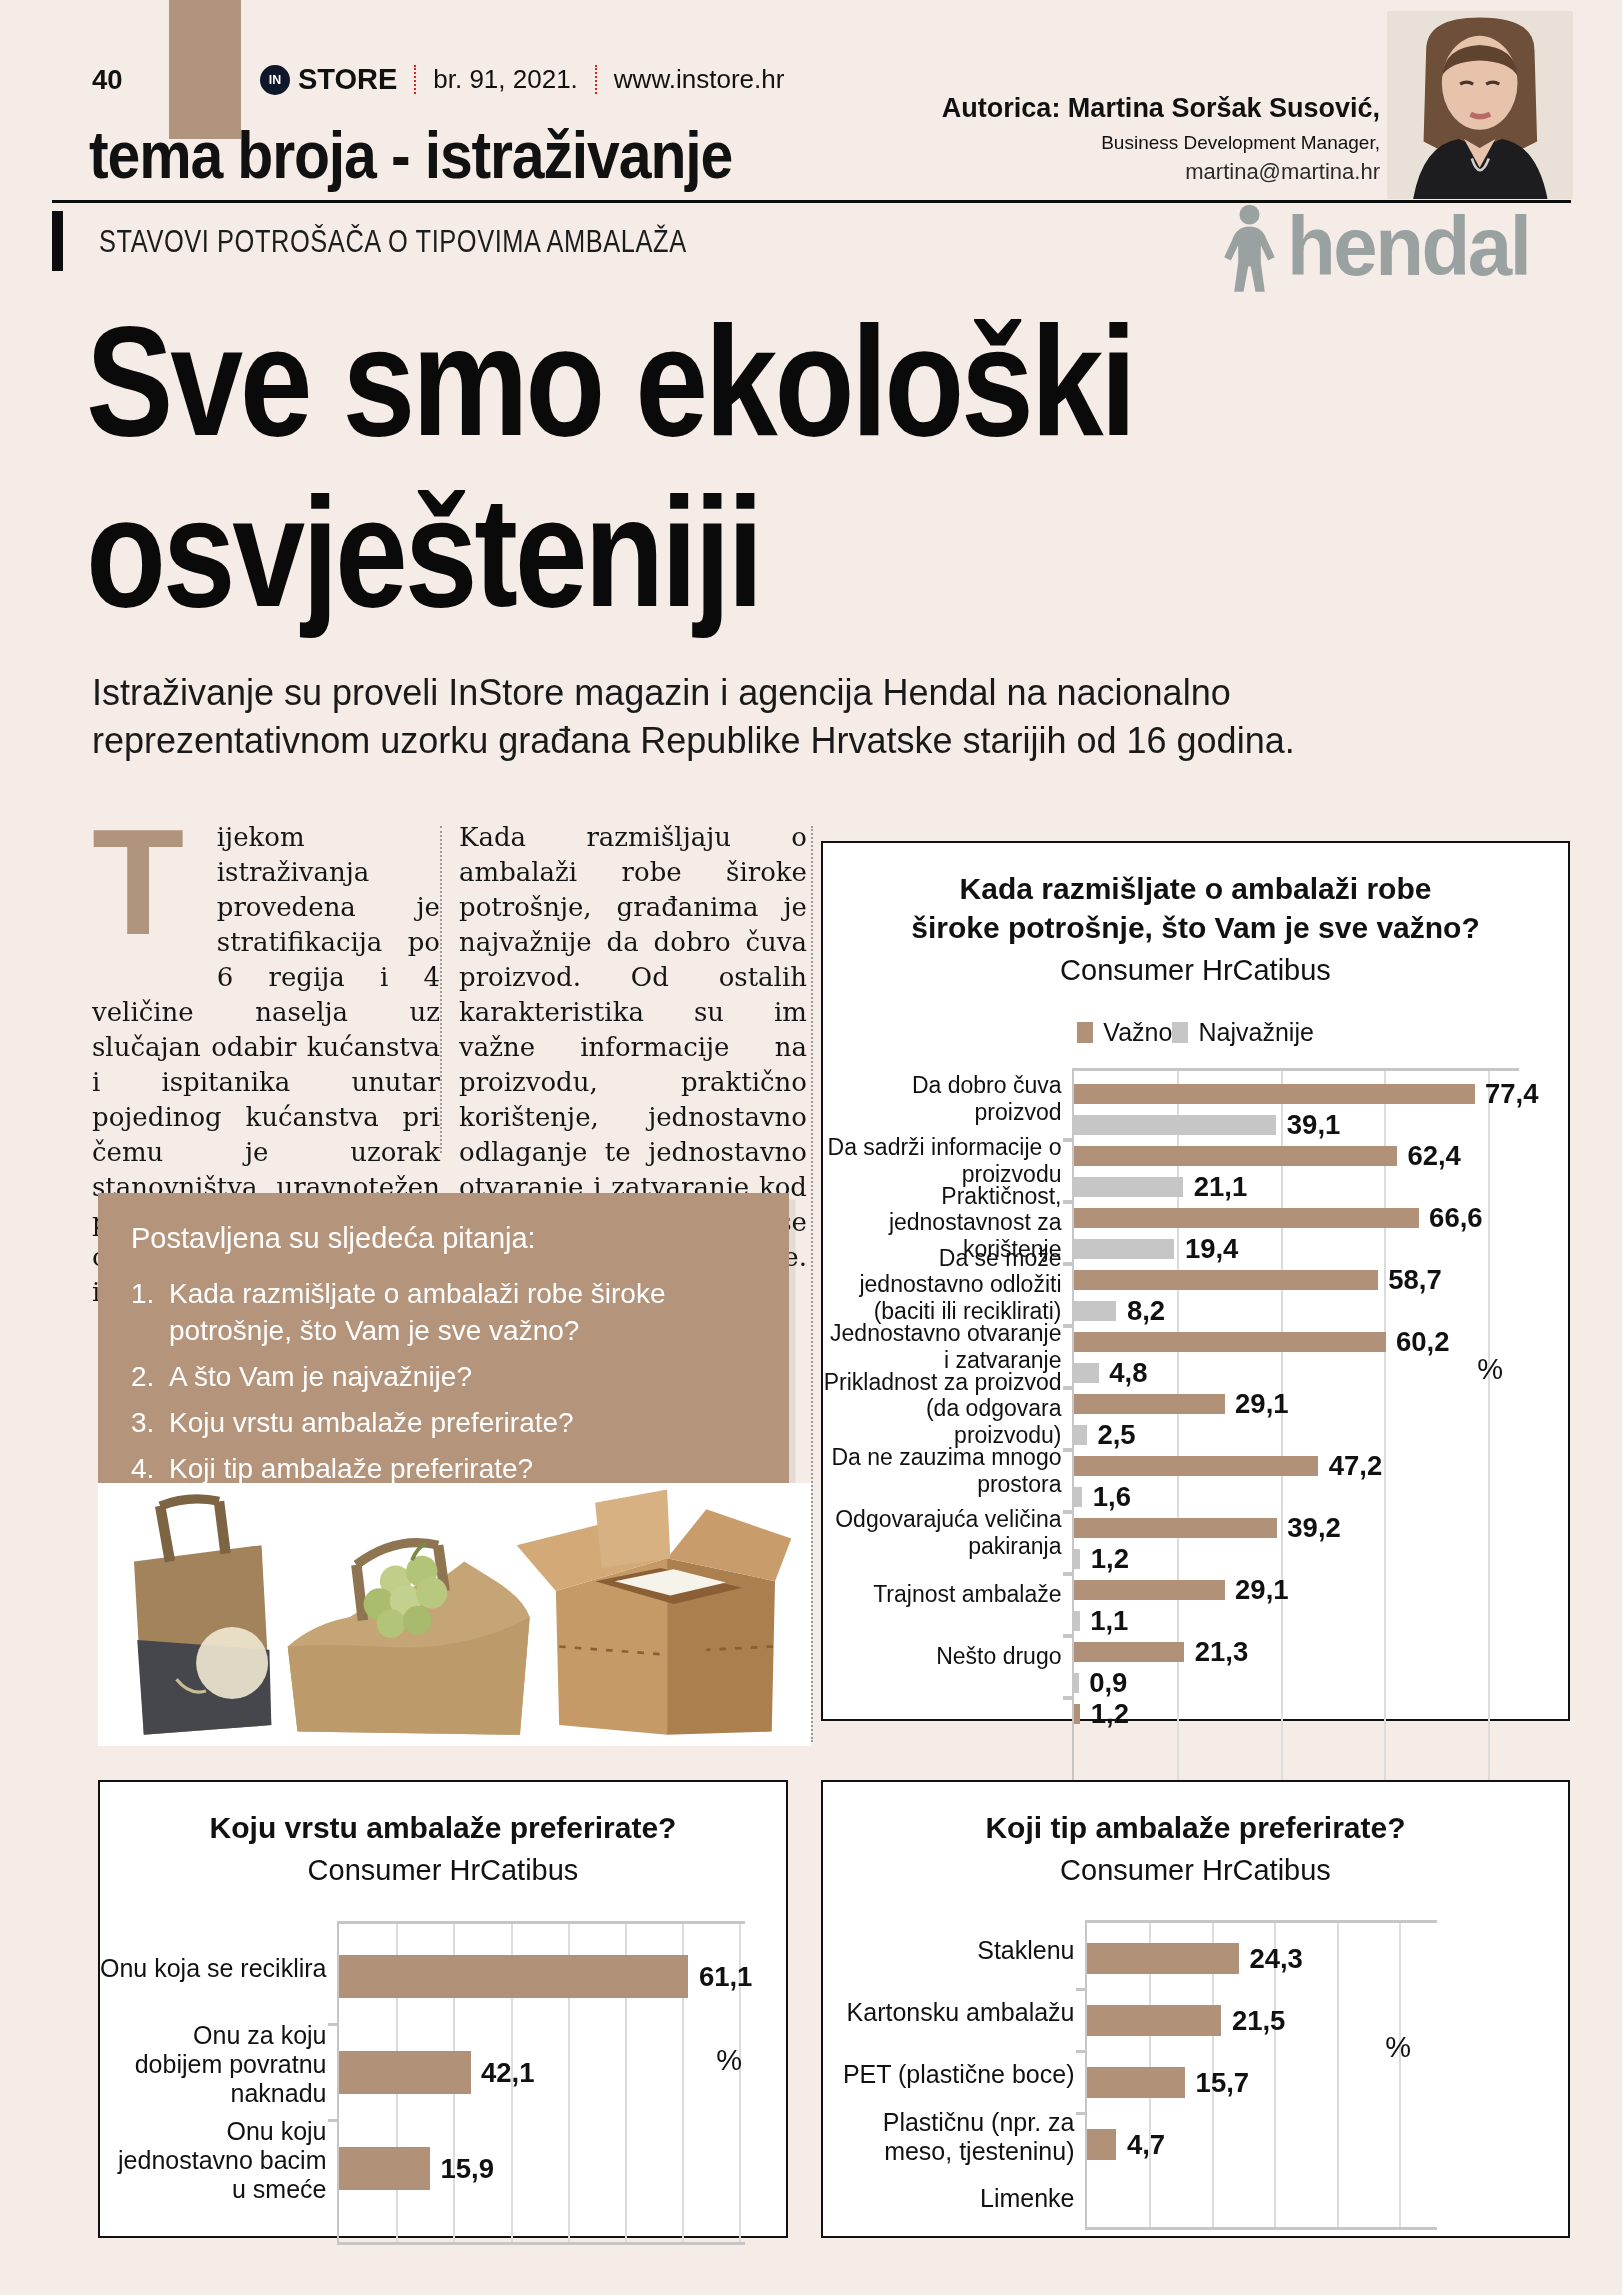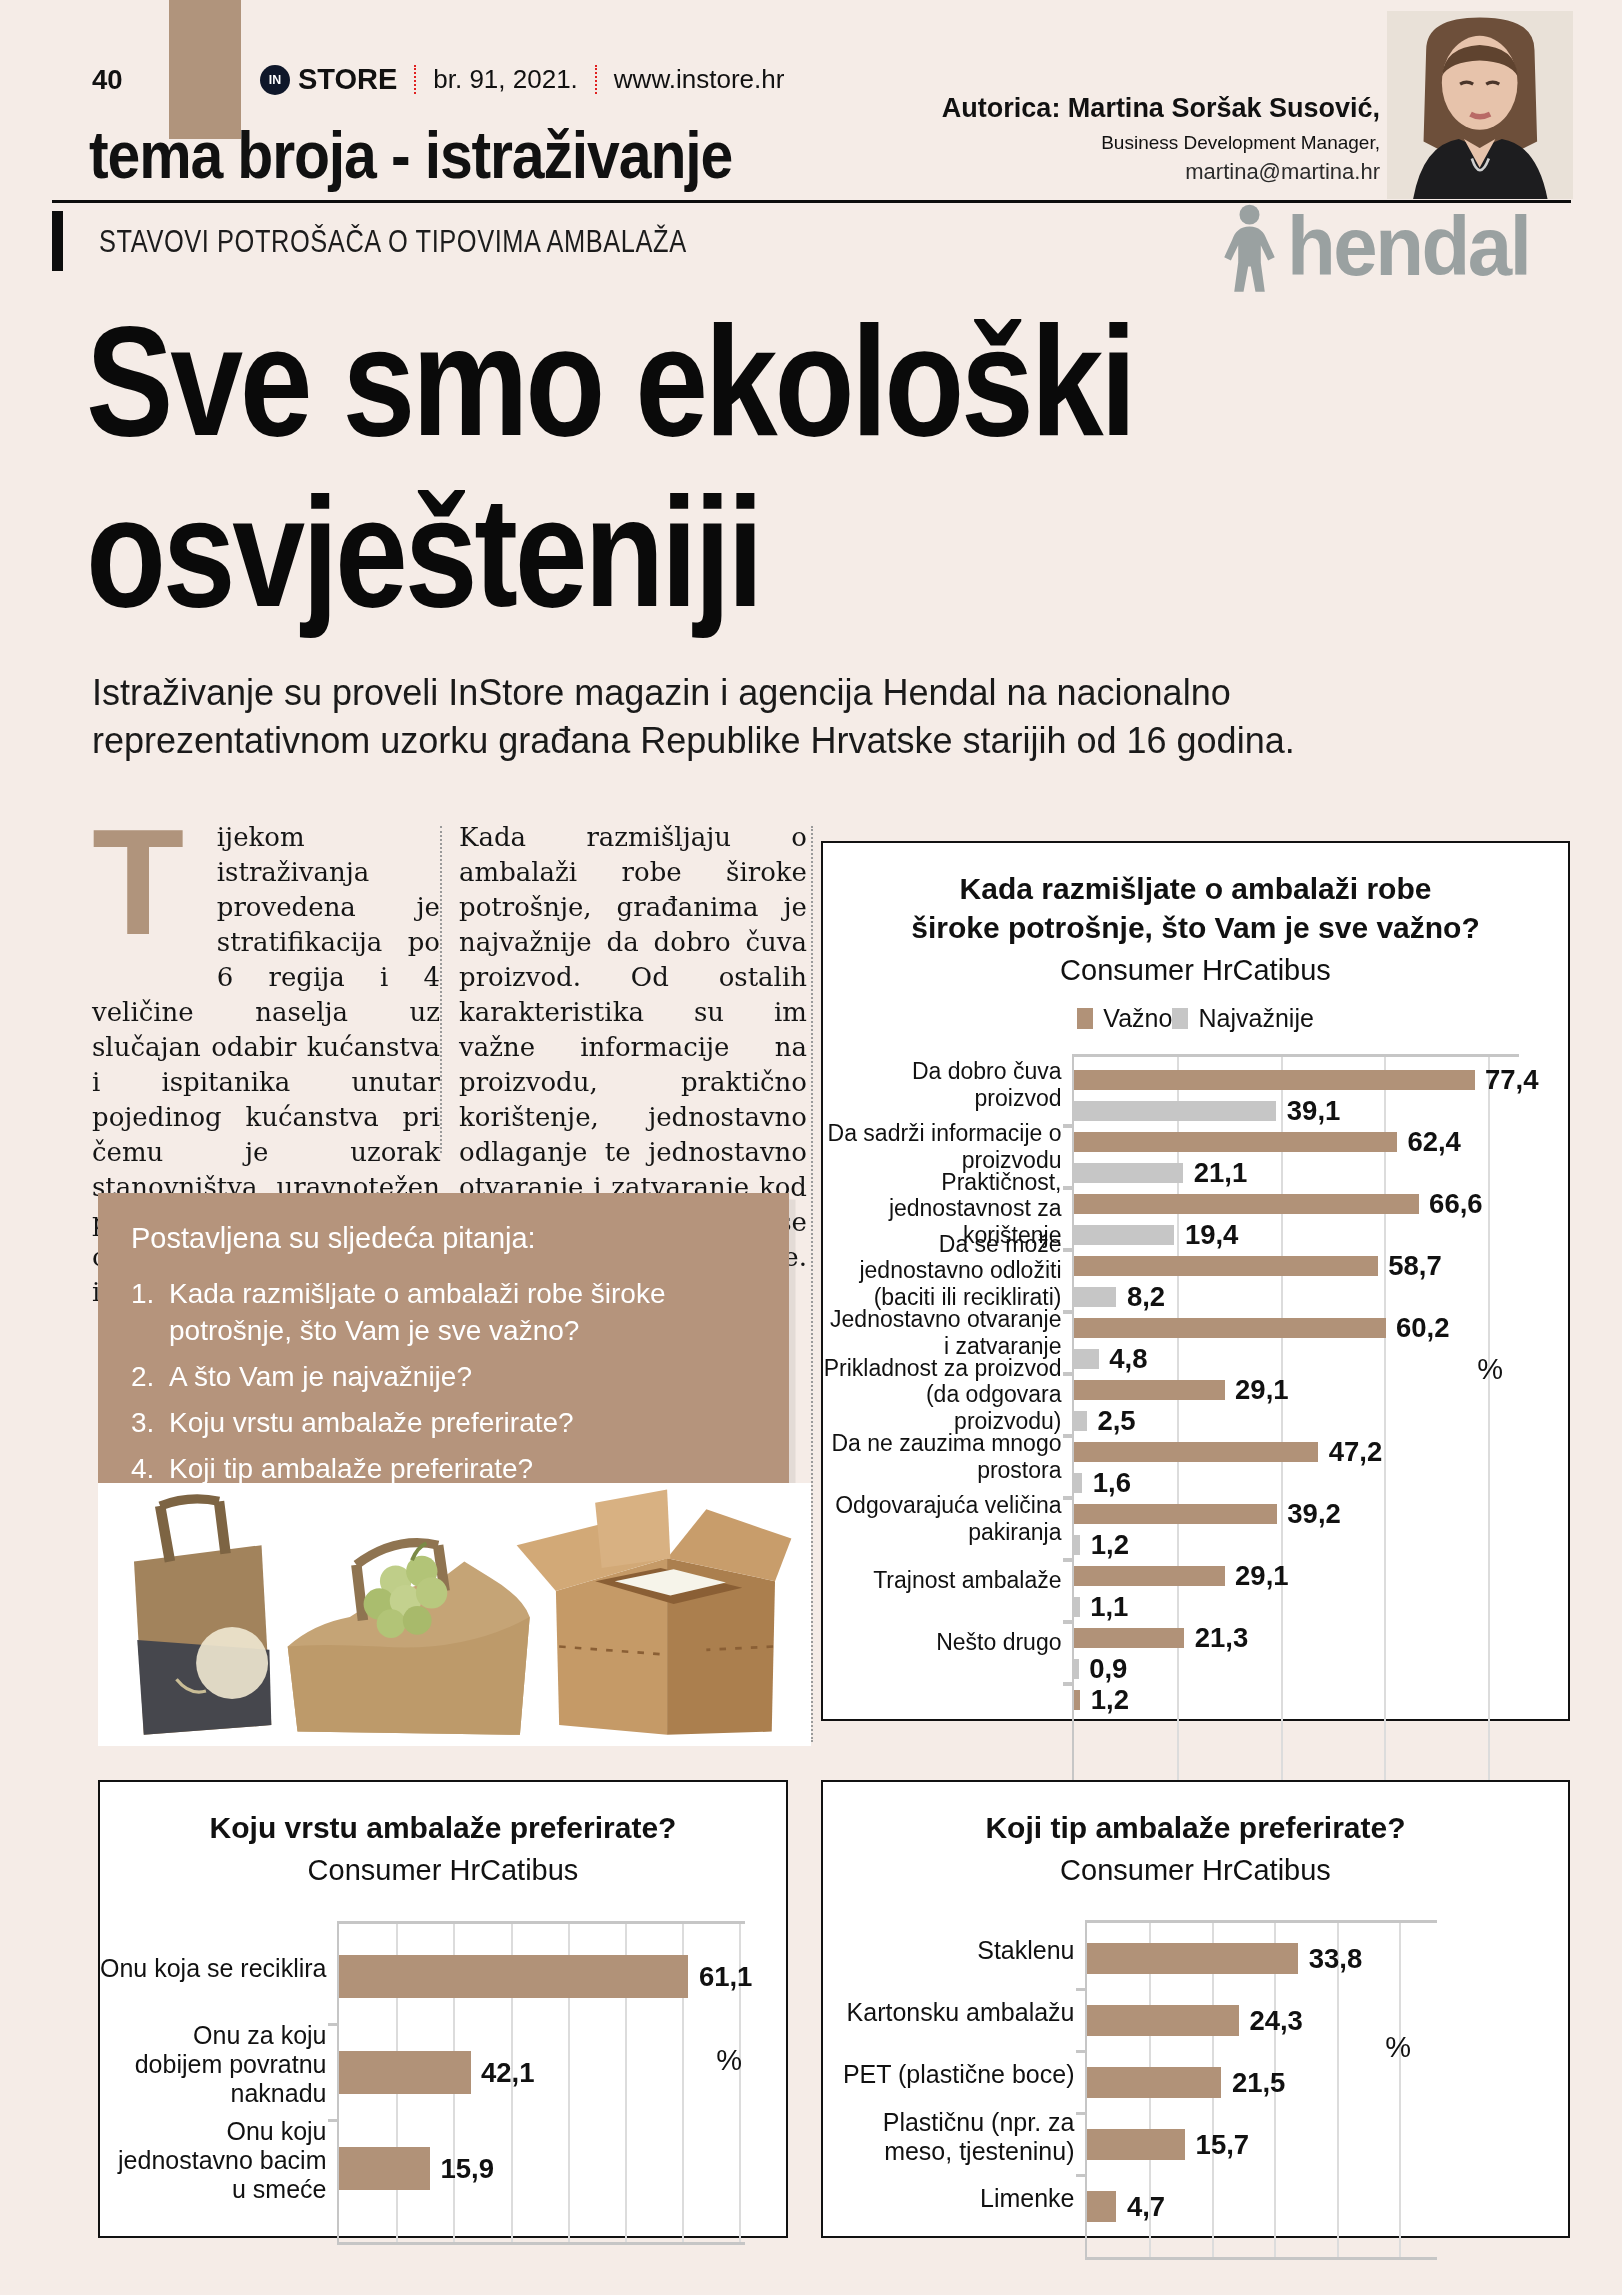--- a/index.html
+++ b/index.html
@@ -58,21 +58,21 @@
   
   #photostrip{position:absolute;left:98px;top:1483px;width:713px;height:263px;background:#fff;}
 
   
   .chart-box{position:absolute;background:#fff;border:2.6px solid #111;box-sizing:border-box;}
   #chartbox0{left:821px;top:841px;width:749px;height:880px;}
   #chartbox1{left:98px;top:1780px;width:690px;height:458px;}
   #chartbox2{left:821px;top:1780px;width:749px;height:458px;}
   .c-title{font-weight:bold;font-size:30px;text-align:center;margin-top:26px;padding:0 36px;line-height:1.3;text-wrap:balance;}
   .c-sub{font-size:29px;text-align:center;margin-top:6.5px;}
-  .legend{display:flex;justify-content:center;margin-top:17px;font-size:25px;align-items:center;}
+  .legend{display:flex;justify-content:center;margin-top:31px;font-size:25px;align-items:center;}
   .lg-item{display:flex;align-items:center;}
   .swatch{display:inline-block;width:15.7px;height:21px;margin-right:10.5px;}
 
   .chart-area{display:flex;}
   #chart0-area{--labw:249px;--rowh:62px;--barh:20px;margin-top:21px;padding-right:49px;}
   #chart1-area{--labw:237px;--rowh:96px;--barh:43px;margin-top:34px;padding-right:41px;}
   #chart2-area{--labw:262px;--rowh:62px;--barh:31px;margin-top:33px;padding-right:131px;}
   .labels{width:var(--labw);flex:none;display:flex;flex-direction:column;}
   .clabel{height:var(--rowh);display:flex;align-items:center;justify-content:flex-end;
           text-align:right;padding-right:10.5px;font-size:23px;line-height:1.15;box-sizing:border-box;}
@@ -420,26 +420,20 @@
           <div class="clabel">Limenke</div>
         </div>
         <div class="plot">
           <div class="grid" style="left: 17.8571%;"></div>
           <div class="grid" style="left: 35.7143%;"></div>
           <div class="grid" style="left: 53.5714%;"></div>
           <div class="grid" style="left: 71.4286%;"></div>
           <div class="grid" style="left: 89.2857%;"></div>
           <div class="prow">
             <div class="bline">
-              <div class="bar" style="width: 60.3571%; background: rgb(177, 146, 120);"></div>
-              <div class="val">33,8</div>
-            </div>
-          </div>
-          <div class="prow">
-            <div class="bline">
               <div class="bar" style="width: 43.3929%; background: rgb(177, 146, 120);"></div>
               <div class="val">24,3</div>
             </div>
           </div>
           <div class="prow">
             <div class="bline">
               <div class="bar" style="width: 38.3929%; background: rgb(177, 146, 120);"></div>
               <div class="val">21,5</div>
             </div>
           </div>

